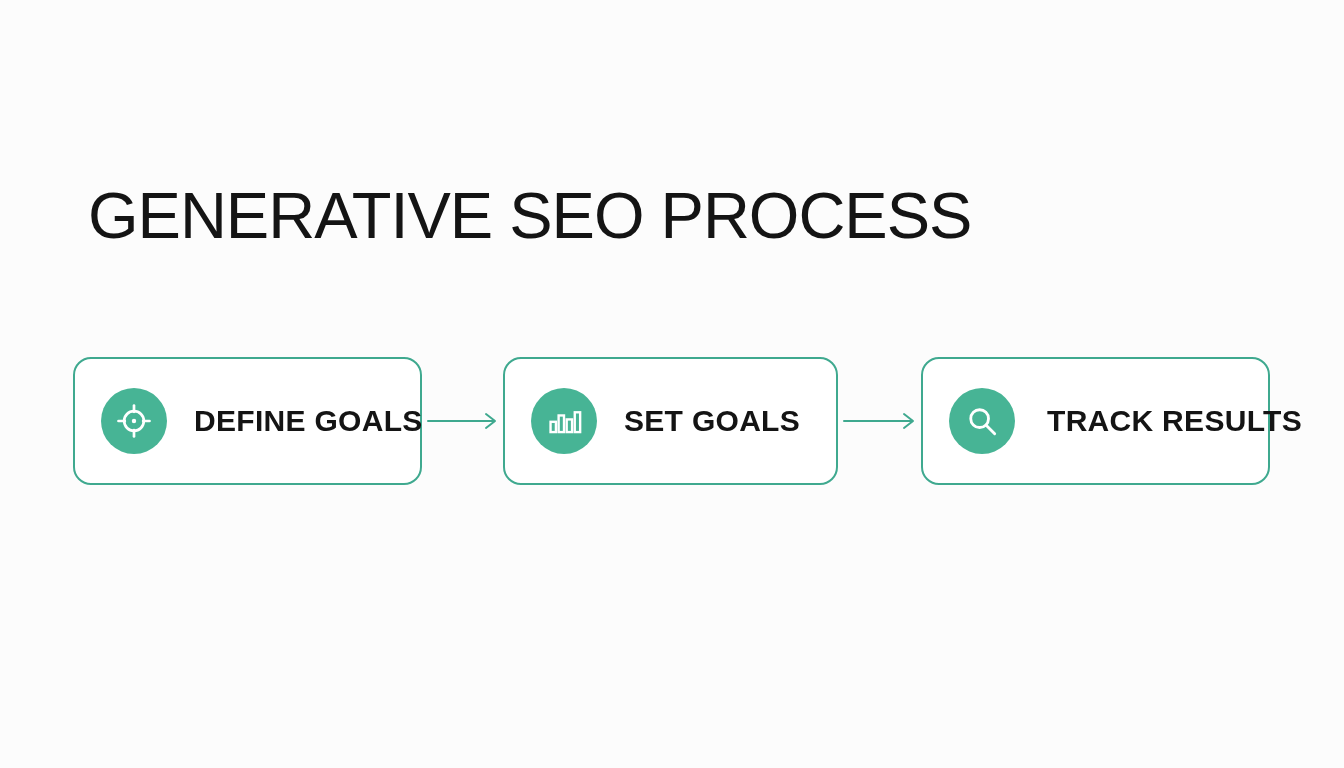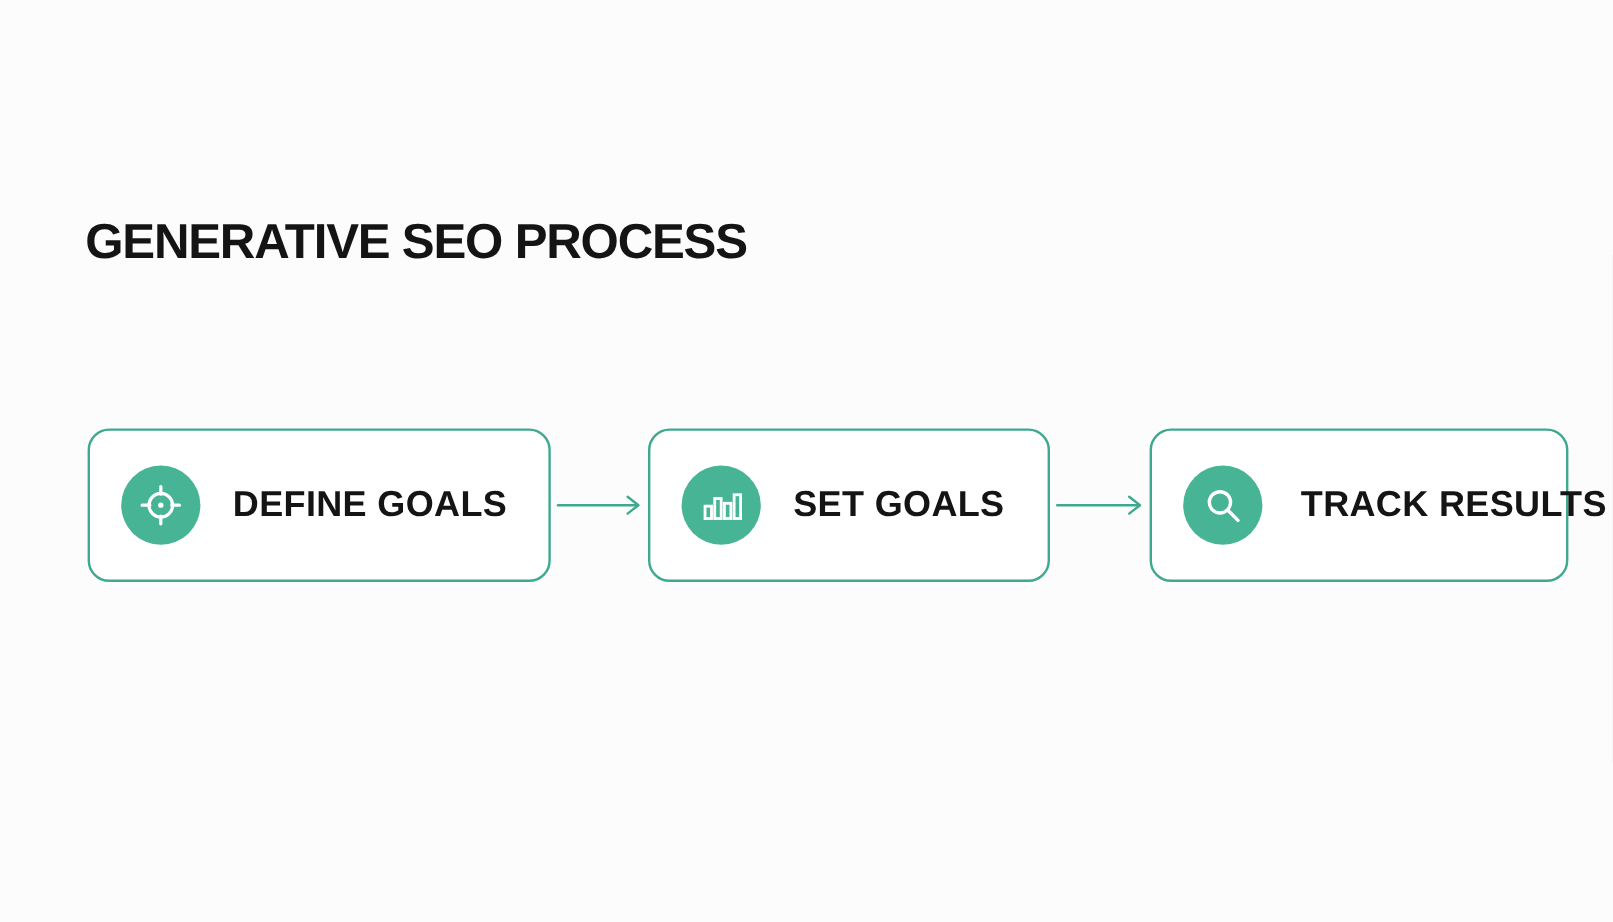--- a/index.html
+++ b/index.html
@@ -14,24 +14,24 @@
     position: relative;
     width: 1344px;
     height: 768px;
     background: var(--background);
     overflow: hidden;
     font-family: "Liberation Sans", sans-serif;
     margin: 0 auto;
   }
   .page-title {
     position: absolute;
-    left: 71px;
+    left: 88px;
     top: 178px;
-    font-size: 41px;
-    font-weight: 700;
+    font-size: 65px;
+    font-weight: 400;
     letter-spacing: -1px;
     color: var(--text);
     white-space: nowrap;
   }
   .flow {
     position: absolute;
     left: 73px;
     top: 357px;
     width: 1197px;
     height: 128px;
@@ -42,21 +42,21 @@
     height: 128px;
     border: 2.5px solid var(--accent);
     border-radius: 18px;
     background: #ffffff;
     display: flex;
     align-items: center;
     padding-left: 26px;
     gap: 27px;
     flex: 0 0 auto;
   }
-  .step.w1 { width: 386px; }
+  .step.w1 { width: 349px; }
   .step.w2 { width: 335px; }
   .step.w3 { width: 349px; gap: 32px; }
   .icon-circle {
     width: 66px;
     height: 66px;
     border-radius: 50%;
     background: var(--icon-fill);
     display: flex;
     align-items: center;
     justify-content: center;

